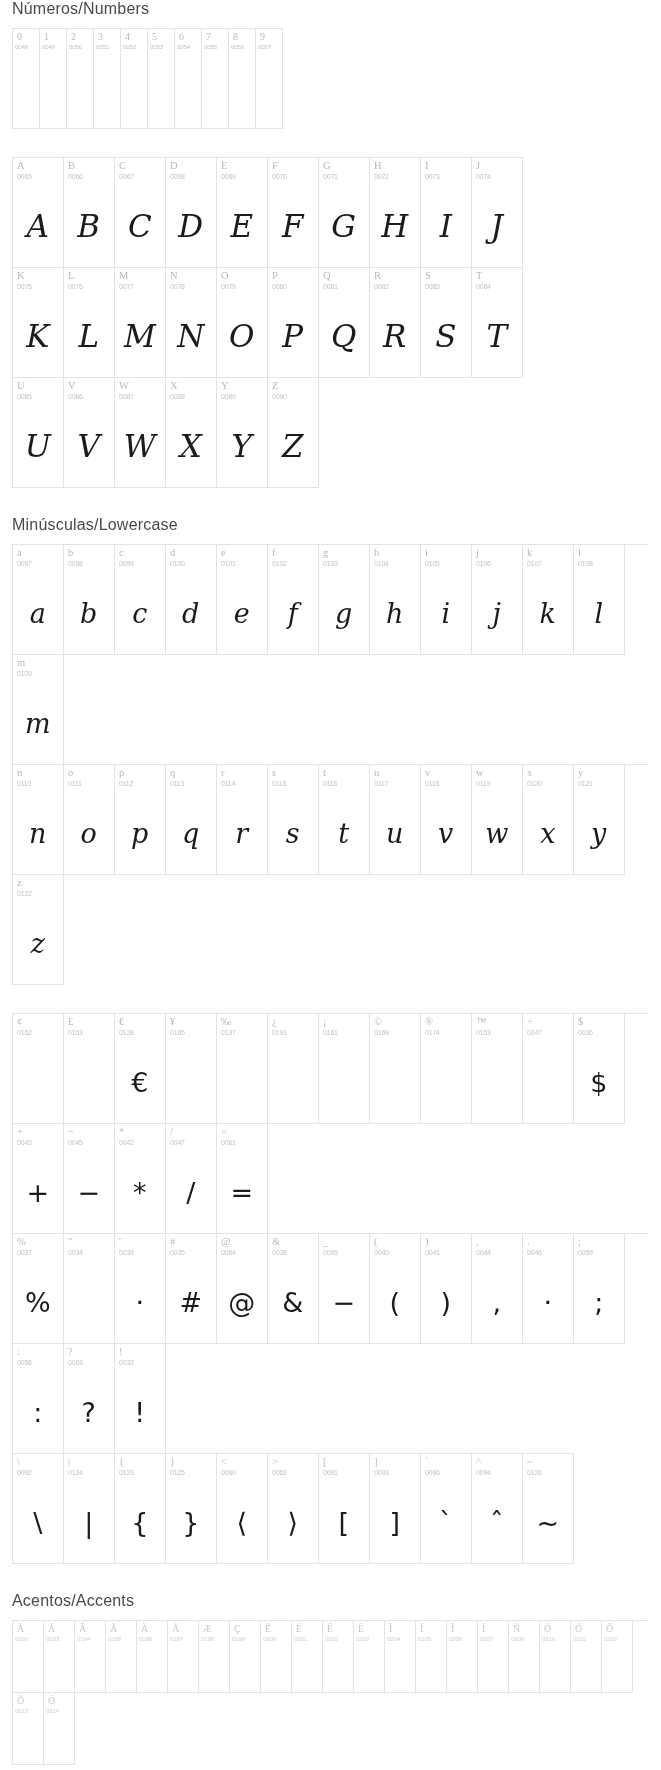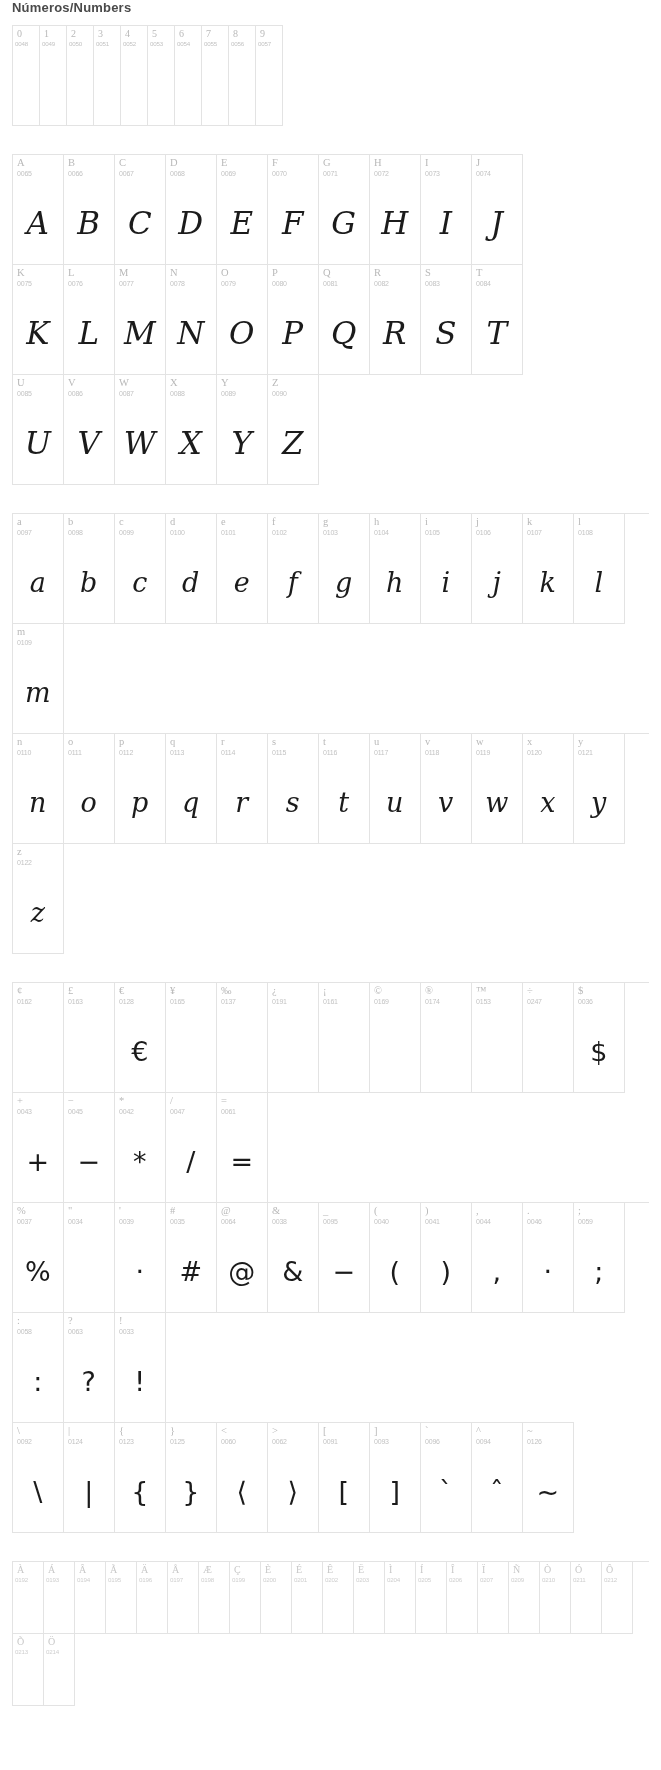--- a/index.html
+++ b/index.html
@@ -15,23 +15,23 @@
   }
   .page {
     width: 661px;
     box-sizing: border-box;
     padding: 0 0 24px 0;
   }
   .section {
     margin: 0 0 18px 0;
   }
   .section-title {
-    font-size: 13px;
+    font-size: 16px;
     color: #4a4a4a;
-    font-weight: 700;
+    font-weight: 400;
     margin: 0 0 10px 12px;
     letter-spacing: 0.2px;
   }
   .glyph-grid {
     display: flex;
     flex-wrap: wrap;
     margin-left: 12px;
     border-top: 1px solid #e3e3e3;
     border-left: 1px solid #e3e3e3;
     width: max-content;
@@ -296,20 +296,21 @@
         </div>
         <div class="cell">
           <span class="char-label">Z</span>
           <span class="code-label">0090</span>
           <span class="glyph">Z</span>
         </div>
       </div>
     </div>
     <div class="spacer"></div>
     <div class="section">
+      <div class="section-title">Minúsculas/Lowercase</div>
       <div class="glyph-grid script lower">
         <div class="cell">
           <span class="char-label">a</span>
           <span class="code-label">0097</span>
           <span class="glyph">a</span>
         </div>
         <div class="cell">
           <span class="char-label">b</span>
           <span class="code-label">0098</span>
           <span class="glyph">b</span>
@@ -657,20 +658,21 @@
         </div>
         <div class="cell">
           <span class="char-label">~</span>
           <span class="code-label">0126</span>
           <span class="glyph">~</span>
         </div>
       </div>
     </div>
     <div class="spacer"></div>
     <div class="section">
+      <div class="section-title">Acentos/Accents</div>
       <div class="glyph-grid accents">
         <div class="cell">
           <span class="char-label">À</span>
           <span class="code-label">0192</span>
         </div>
         <div class="cell">
           <span class="char-label">Á</span>
           <span class="code-label">0193</span>
         </div>
         <div class="cell">

